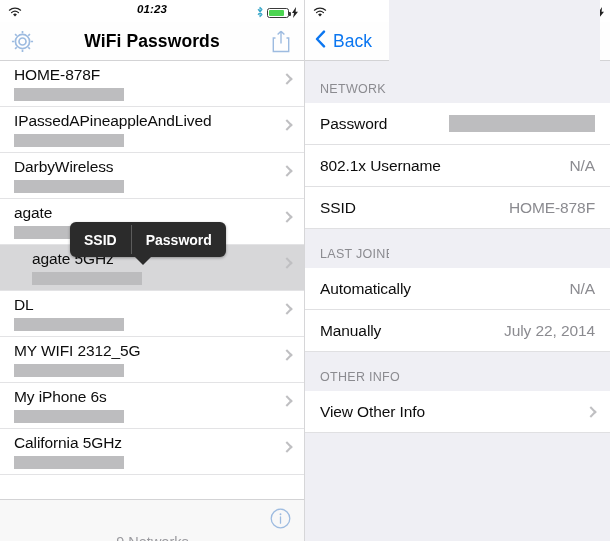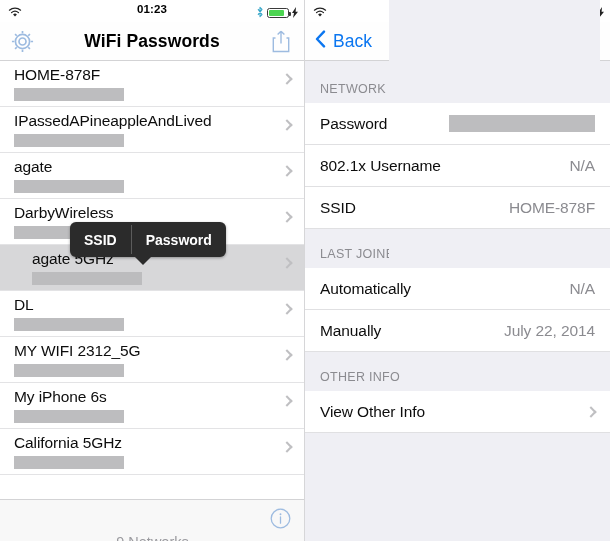--- a/index.html
+++ b/index.html
@@ -12,21 +12,21 @@
   }
   .screen { position:relative; width:610px; height:541px; display:flex; background:#fff; }
 
   
   .panel { position:relative; width:305px; height:541px; overflow:hidden; background:#fff; }
   .panel-left  { border-right:1px solid #d6d6d8; }
 
   
   .statusbar {
     height:22px; position:relative; background:#fff;
-    display:flex; align-items:center;
+    display:flex; align-items:center;font-style:italic;
   }
   .sb-left { position:absolute; left:8px; top:4px; }
   .sb-time {
     position:absolute; left:0; right:0; top:3px; text-align:center;
     font-size:11.5px; font-weight:bold; color:#000; letter-spacing:.1px;
   }
   .sb-right { position:absolute; right:6px; top:4px; display:flex; align-items:center; gap:3px; }
   .batt {
     width:22px; height:10px; border:1px solid #3a3a3a; border-radius:2.5px;
     position:relative; padding:1px;
@@ -186,26 +186,26 @@
           <div class="net-name">HOME-878F</div>
           <div class="redact"></div>
           <span class="chev"></span>
         </div>
         <div class="netrow">
           <div class="net-name">IPassedAPineappleAndLived</div>
           <div class="redact"></div>
           <span class="chev"></span>
         </div>
         <div class="netrow">
+          <div class="net-name">DarbyWireless</div>
+          <div class="redact"></div>
+          <span class="chev"></span>
+        </div>
+        <div class="netrow">
           <div class="net-name">agate</div>
-          <div class="redact"></div>
-          <span class="chev"></span>
-        </div>
-        <div class="netrow">
-          <div class="net-name">DarbyWireless</div>
           <div class="redact"></div>
           <span class="chev"></span>
         </div>
         <div class="netrow selected">
           <div class="net-name">agate 5GHz</div>
           <div class="redact"></div>
           <span class="chev"></span>
         </div>
         <div class="netrow">
           <div class="net-name">DL</div>

